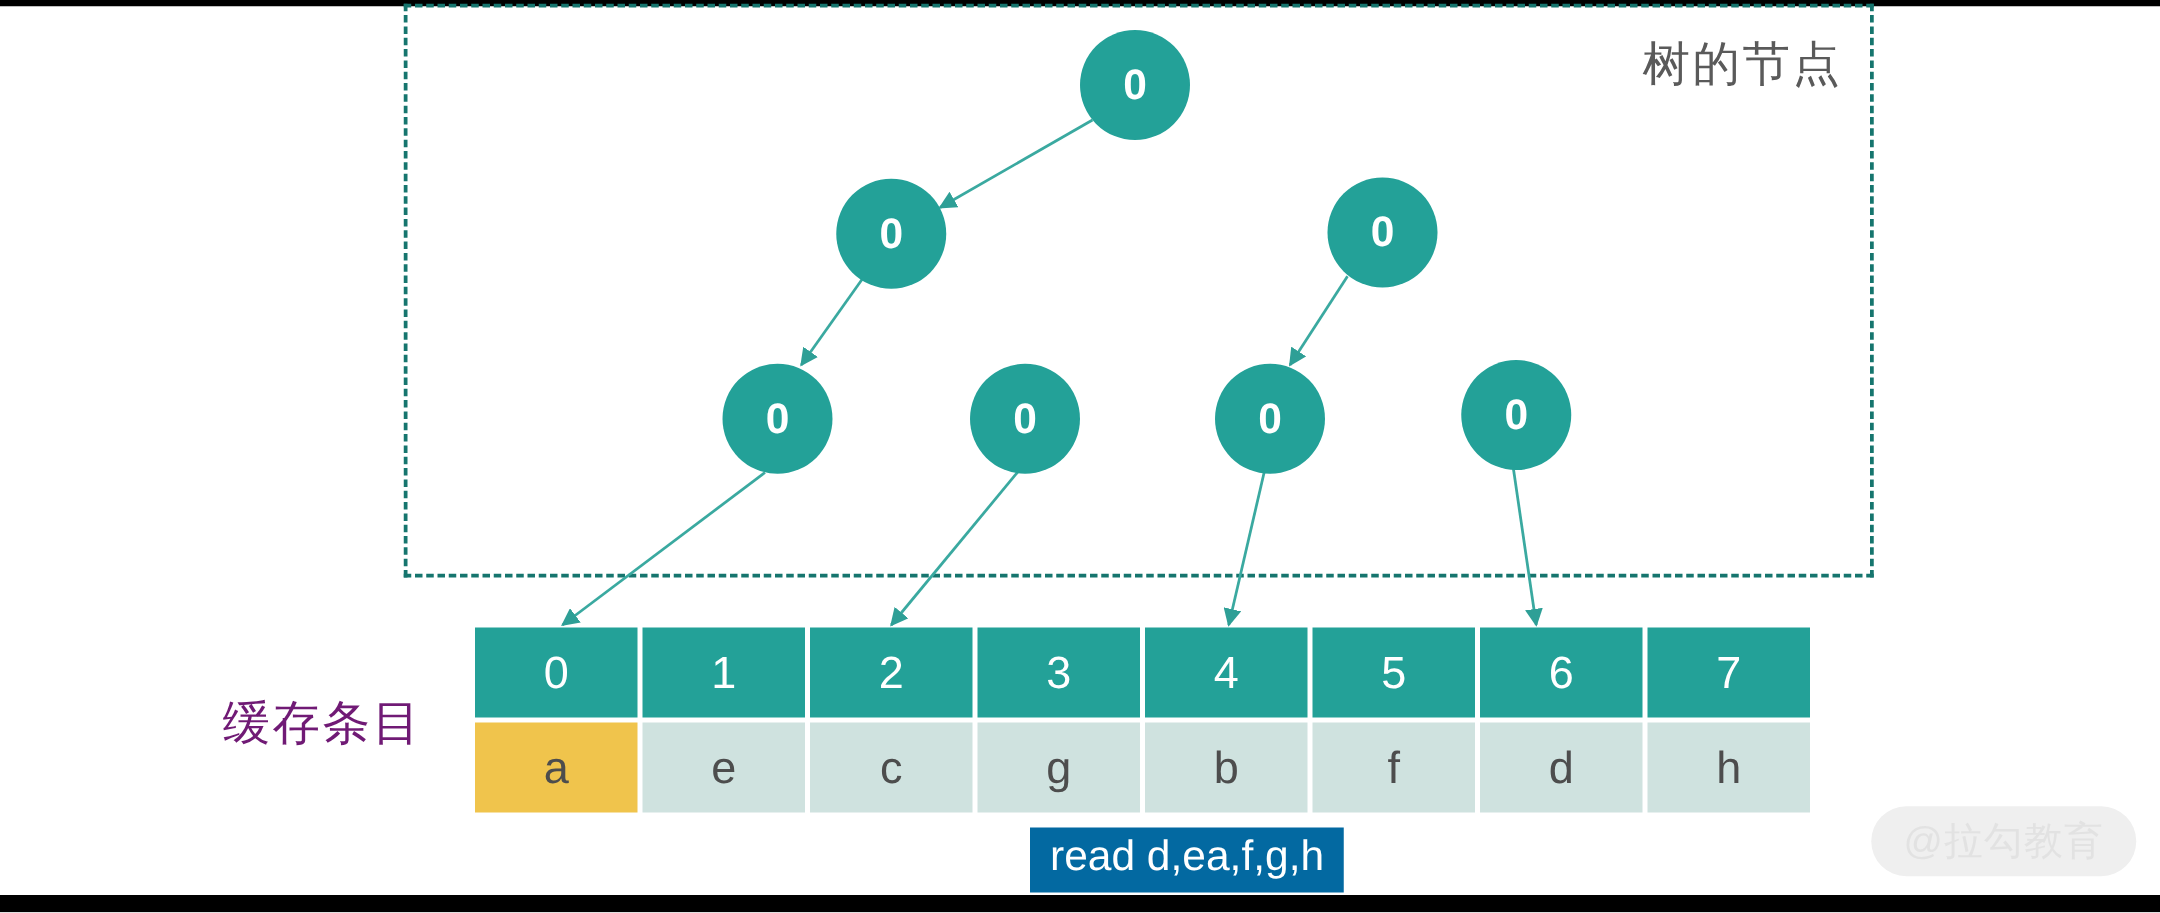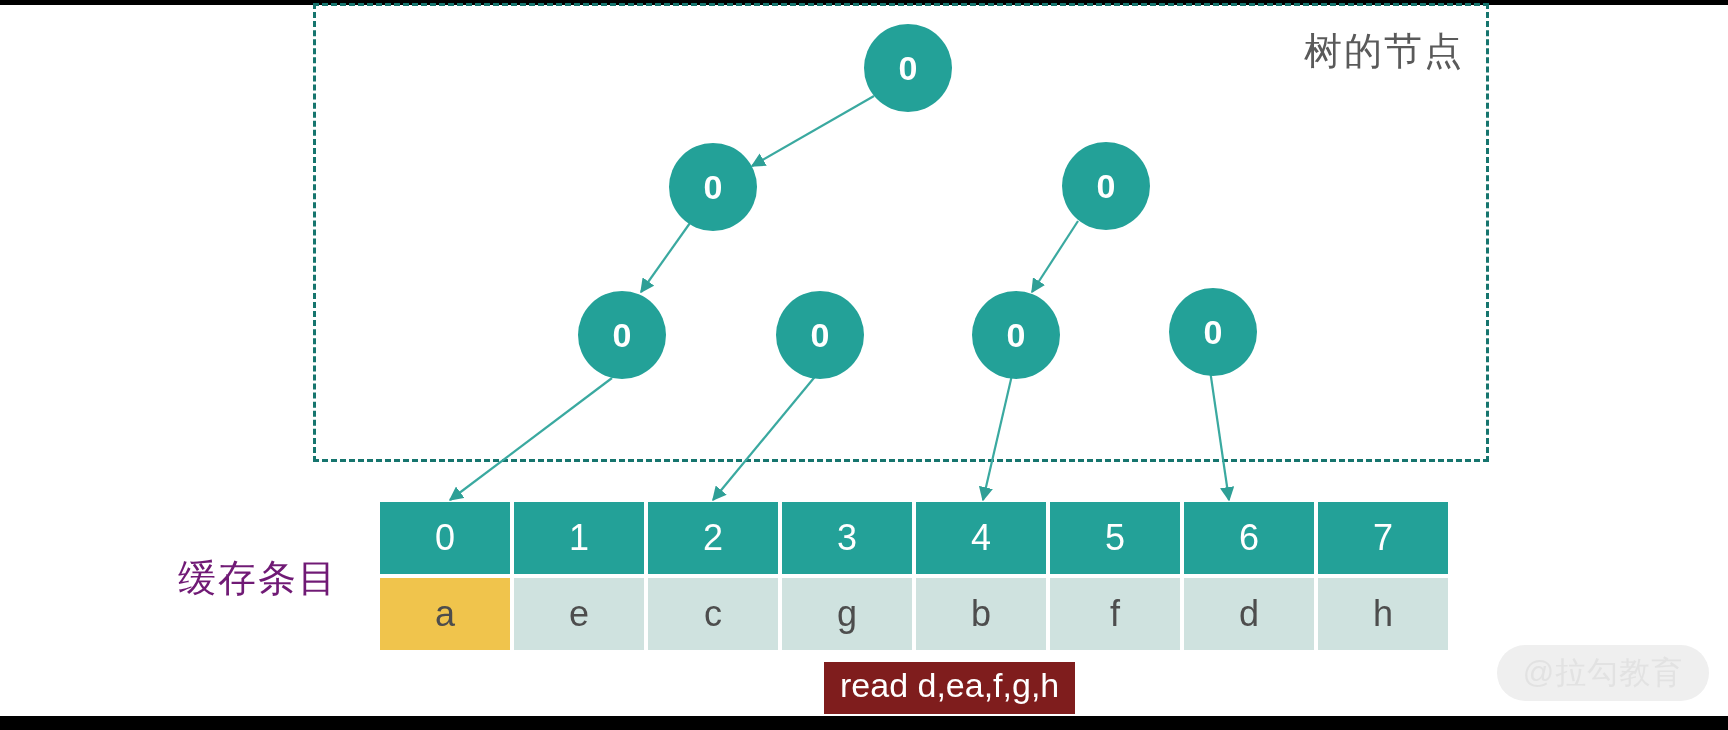--- a/index.html
+++ b/index.html
@@ -22,21 +22,21 @@
     left: 0;
     width: 1728px;
     background: #000000;
   }
   .bar-top    { top: 0;   height: 5px; }
   .bar-bottom { bottom: 0; height: 14px; }
 
   
   #tree-region {
     position: absolute;
-    left: 313px;
+    left: 323px;
     top: 3px;
     width: 1176px;
     height: 459px;
     border: 3px dashed #16756e;
     background: transparent;
   }
 
   #tree-region-label {
     position: absolute;
     right: 22px;
@@ -114,21 +114,21 @@
   .val-cell.hot {
     background: #f0c44c;
     color: #4d4d4d;
   }
 
   
   #read-caption {
     position: absolute;
     left: 824px;
     top: 662px;
-    background: #7f1d1d;
+    background: #0369a1;
     color: #ffffff;
     font-size: 34px;
     padding: 6px 16px 10px 16px;
     line-height: 1.05;
     white-space: nowrap;
   }
 
   
   #watermark {
     position: absolute;

